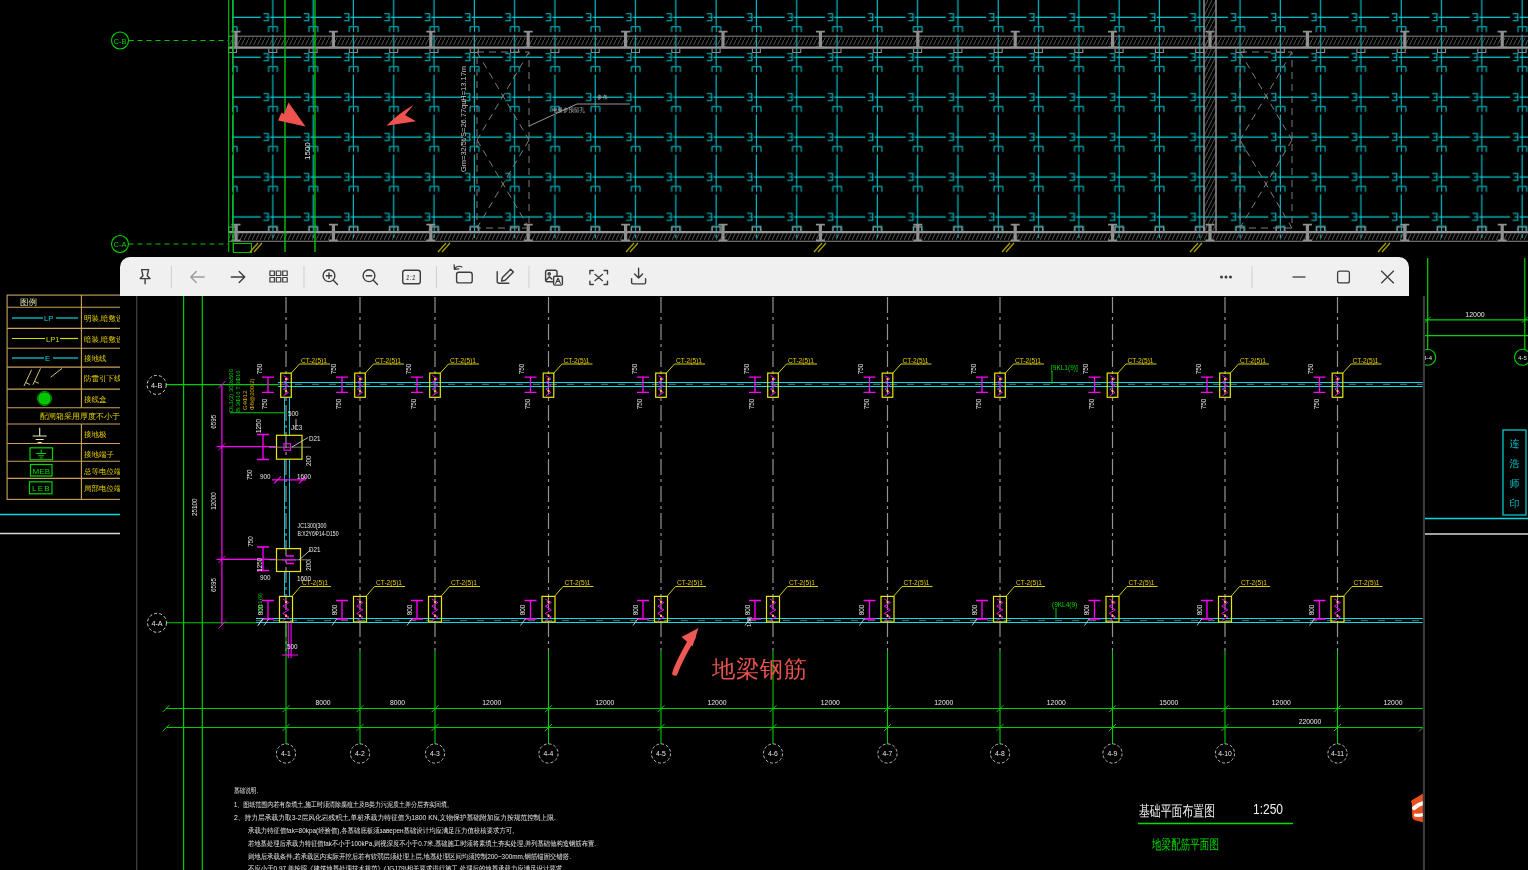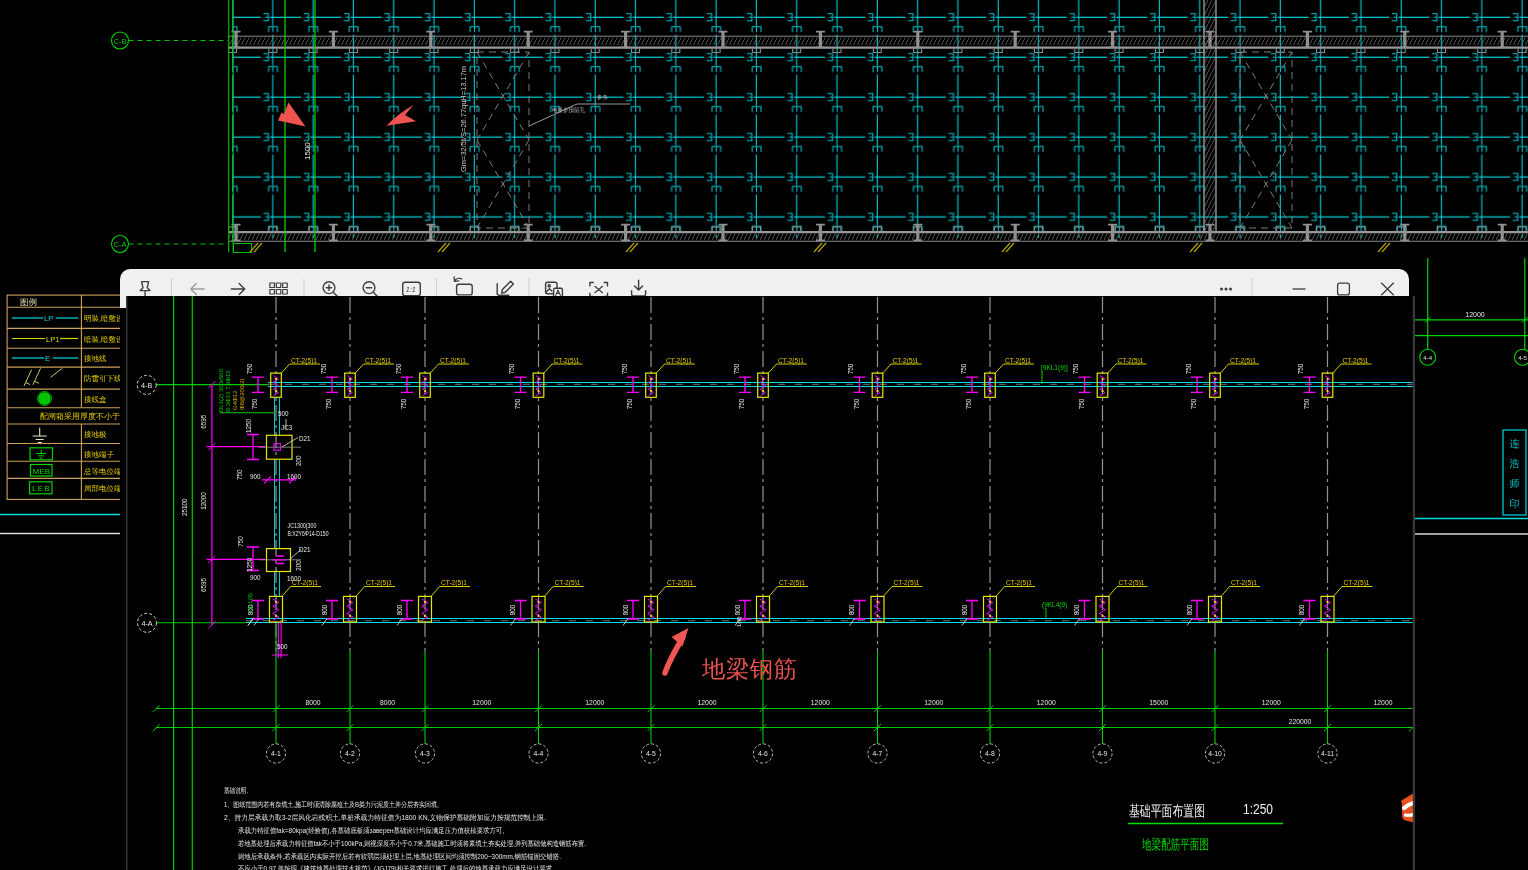--- a/index.html
+++ b/index.html
@@ -1,21 +1,21 @@
 <!DOCTYPE html>
 <html><head>
 <meta charset="utf-8">
 <style>
 html,body{margin:0;padding:0;background:#000;width:1528px;height:870px;overflow:hidden;
 font-family:"Liberation Sans",sans-serif;}
 #stage{position:absolute;left:0;top:0;width:1528px;height:870px;background:#000;}
 #bg{position:absolute;left:0;top:0;}
 #win{position:absolute;left:120px;top:257px;width:1289px;height:613px;background:#000;border-radius:10px 10px 0 0;}
-#tbar{position:absolute;left:0;top:12px;width:1289px;height:39px;background:#f0f0f0;border-radius:10px 10px 0 0;font-style:italic;}
-#content{position:absolute;left:6px;top:39px;width:1129px;height:574px;background:#0f766e;}
+#tbar{position:absolute;left:0;top:0;width:1289px;height:39px;background:#f0f0f0;border-radius:10px 10px 0 0;font-style:italic;}
+#content{position:absolute;left:16px;top:39px;width:1129px;height:574px;background:#0f766e;}
 </style>
 </head>
 <body>
 <div id="stage">
 <svg id="bg" width="1528" height="870" xmlns="http://www.w3.org/2000/svg">
 <defs>
 <pattern id="cgrid" width="40.3" height="39.93" patternUnits="userSpaceOnUse" x="212.5" y="36.9">
  <path d="M0,20.3 H8 M17.2,20.3 H40.3" stroke="#00ccd6" stroke-width="1.1" fill="none"></path>
  <path d="M15.6,16.8 h-5 M15.6,23.8 h-5 M15.6,16.4 v7.8 M15.6,20.3 h-3.2" stroke="#00ccd6" stroke-width="1" fill="none"></path>
  <path d="M20,0 V28.8 M20,37.6 V39.93" stroke="#00ccd6" stroke-width="1.1" fill="none"></path>

